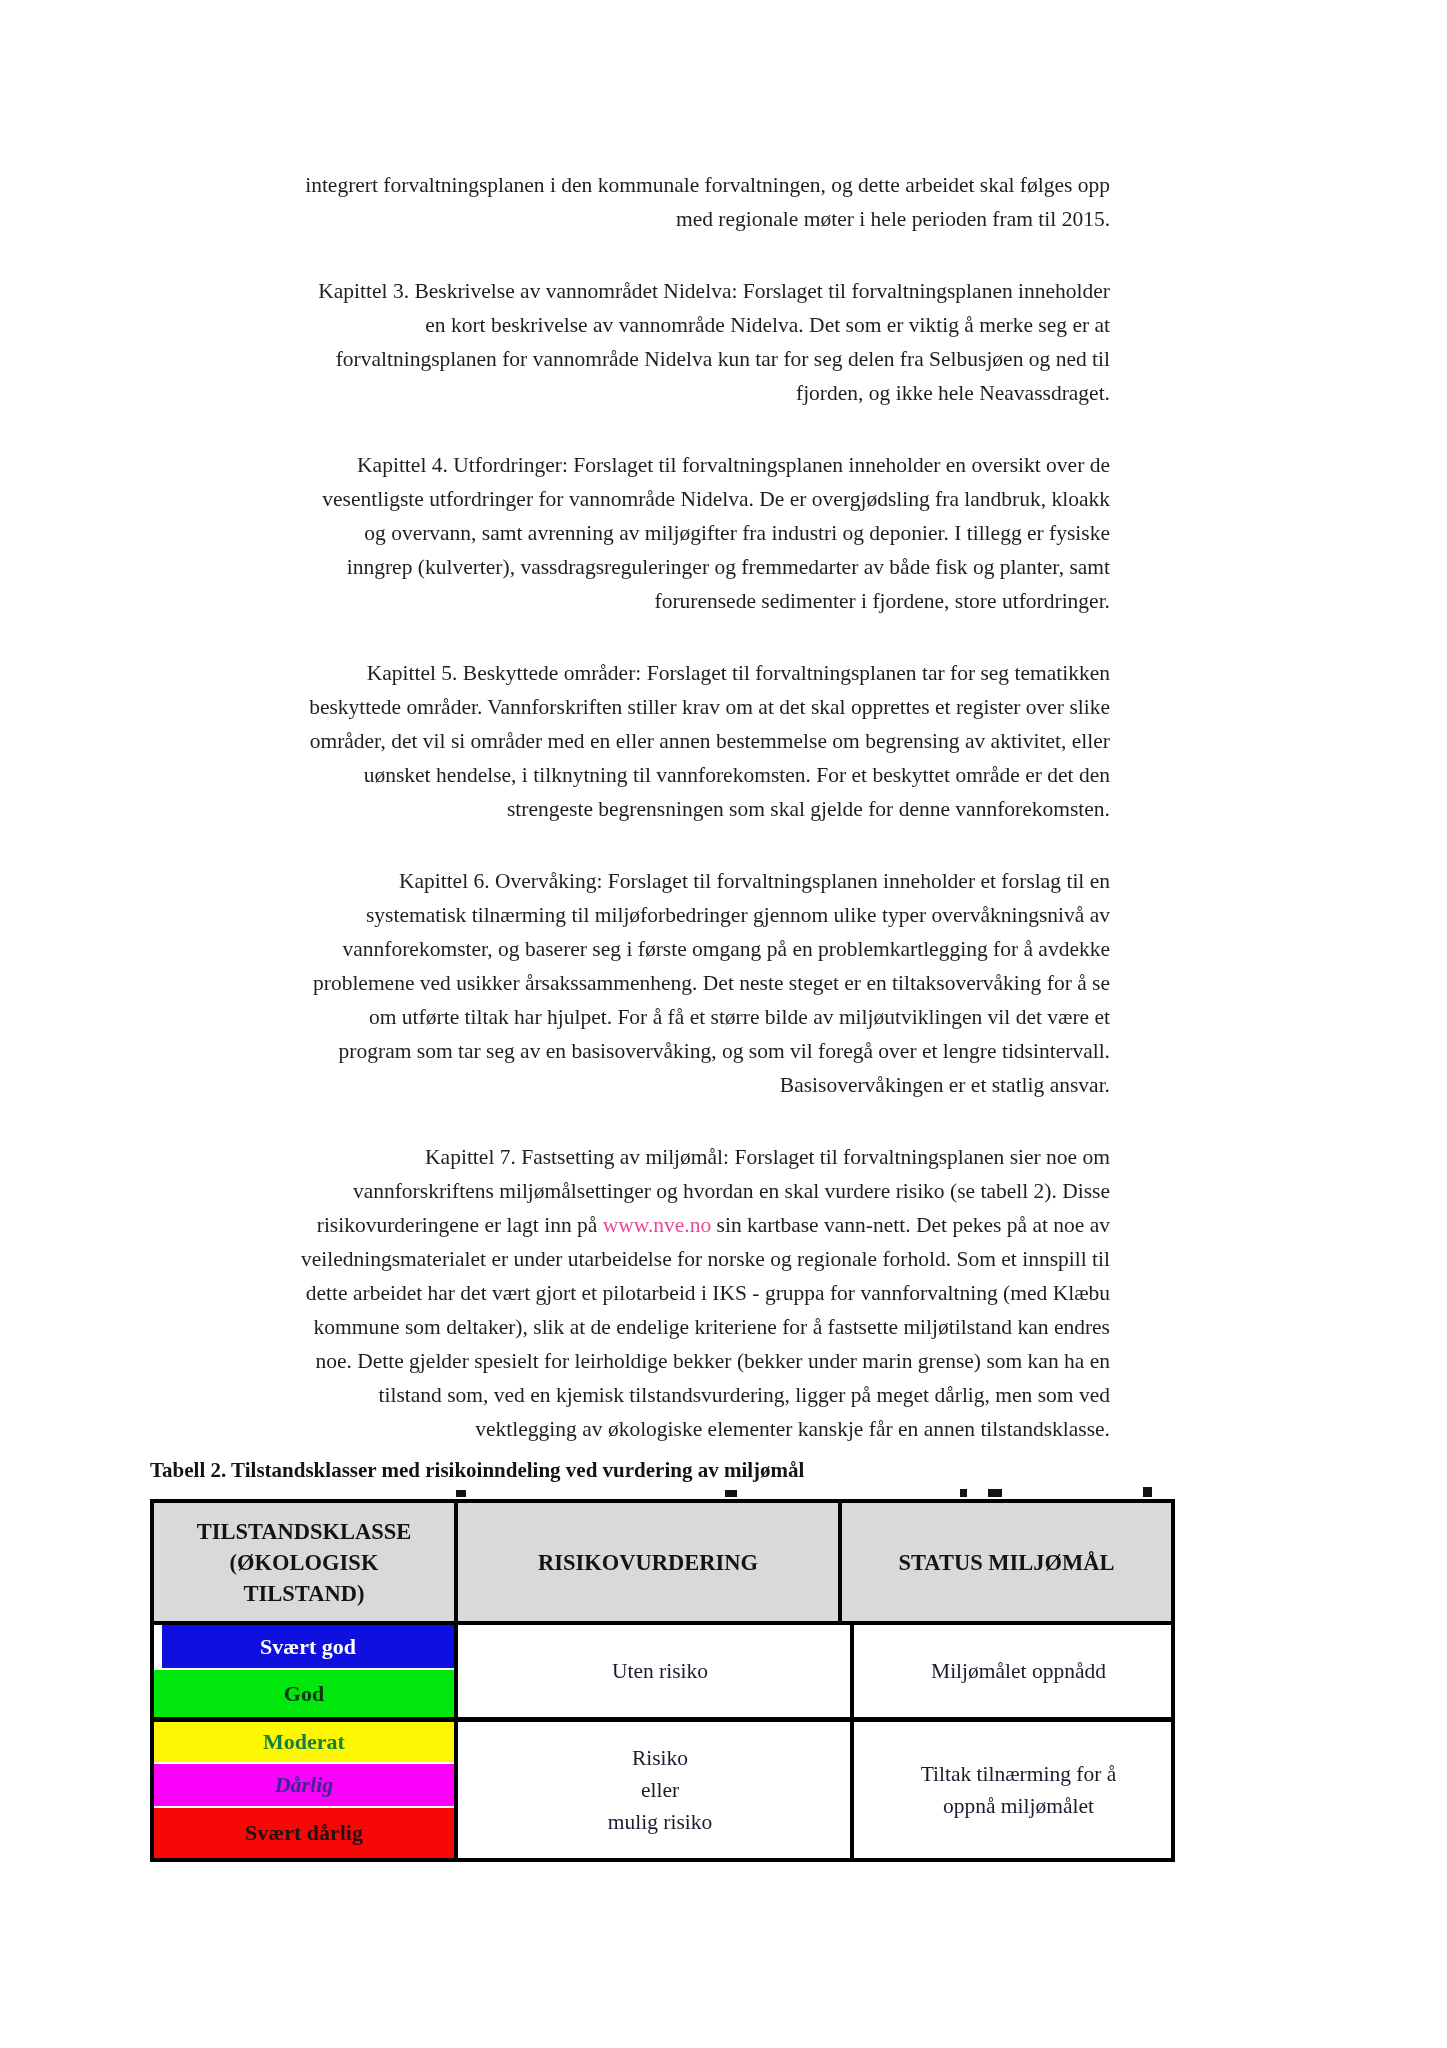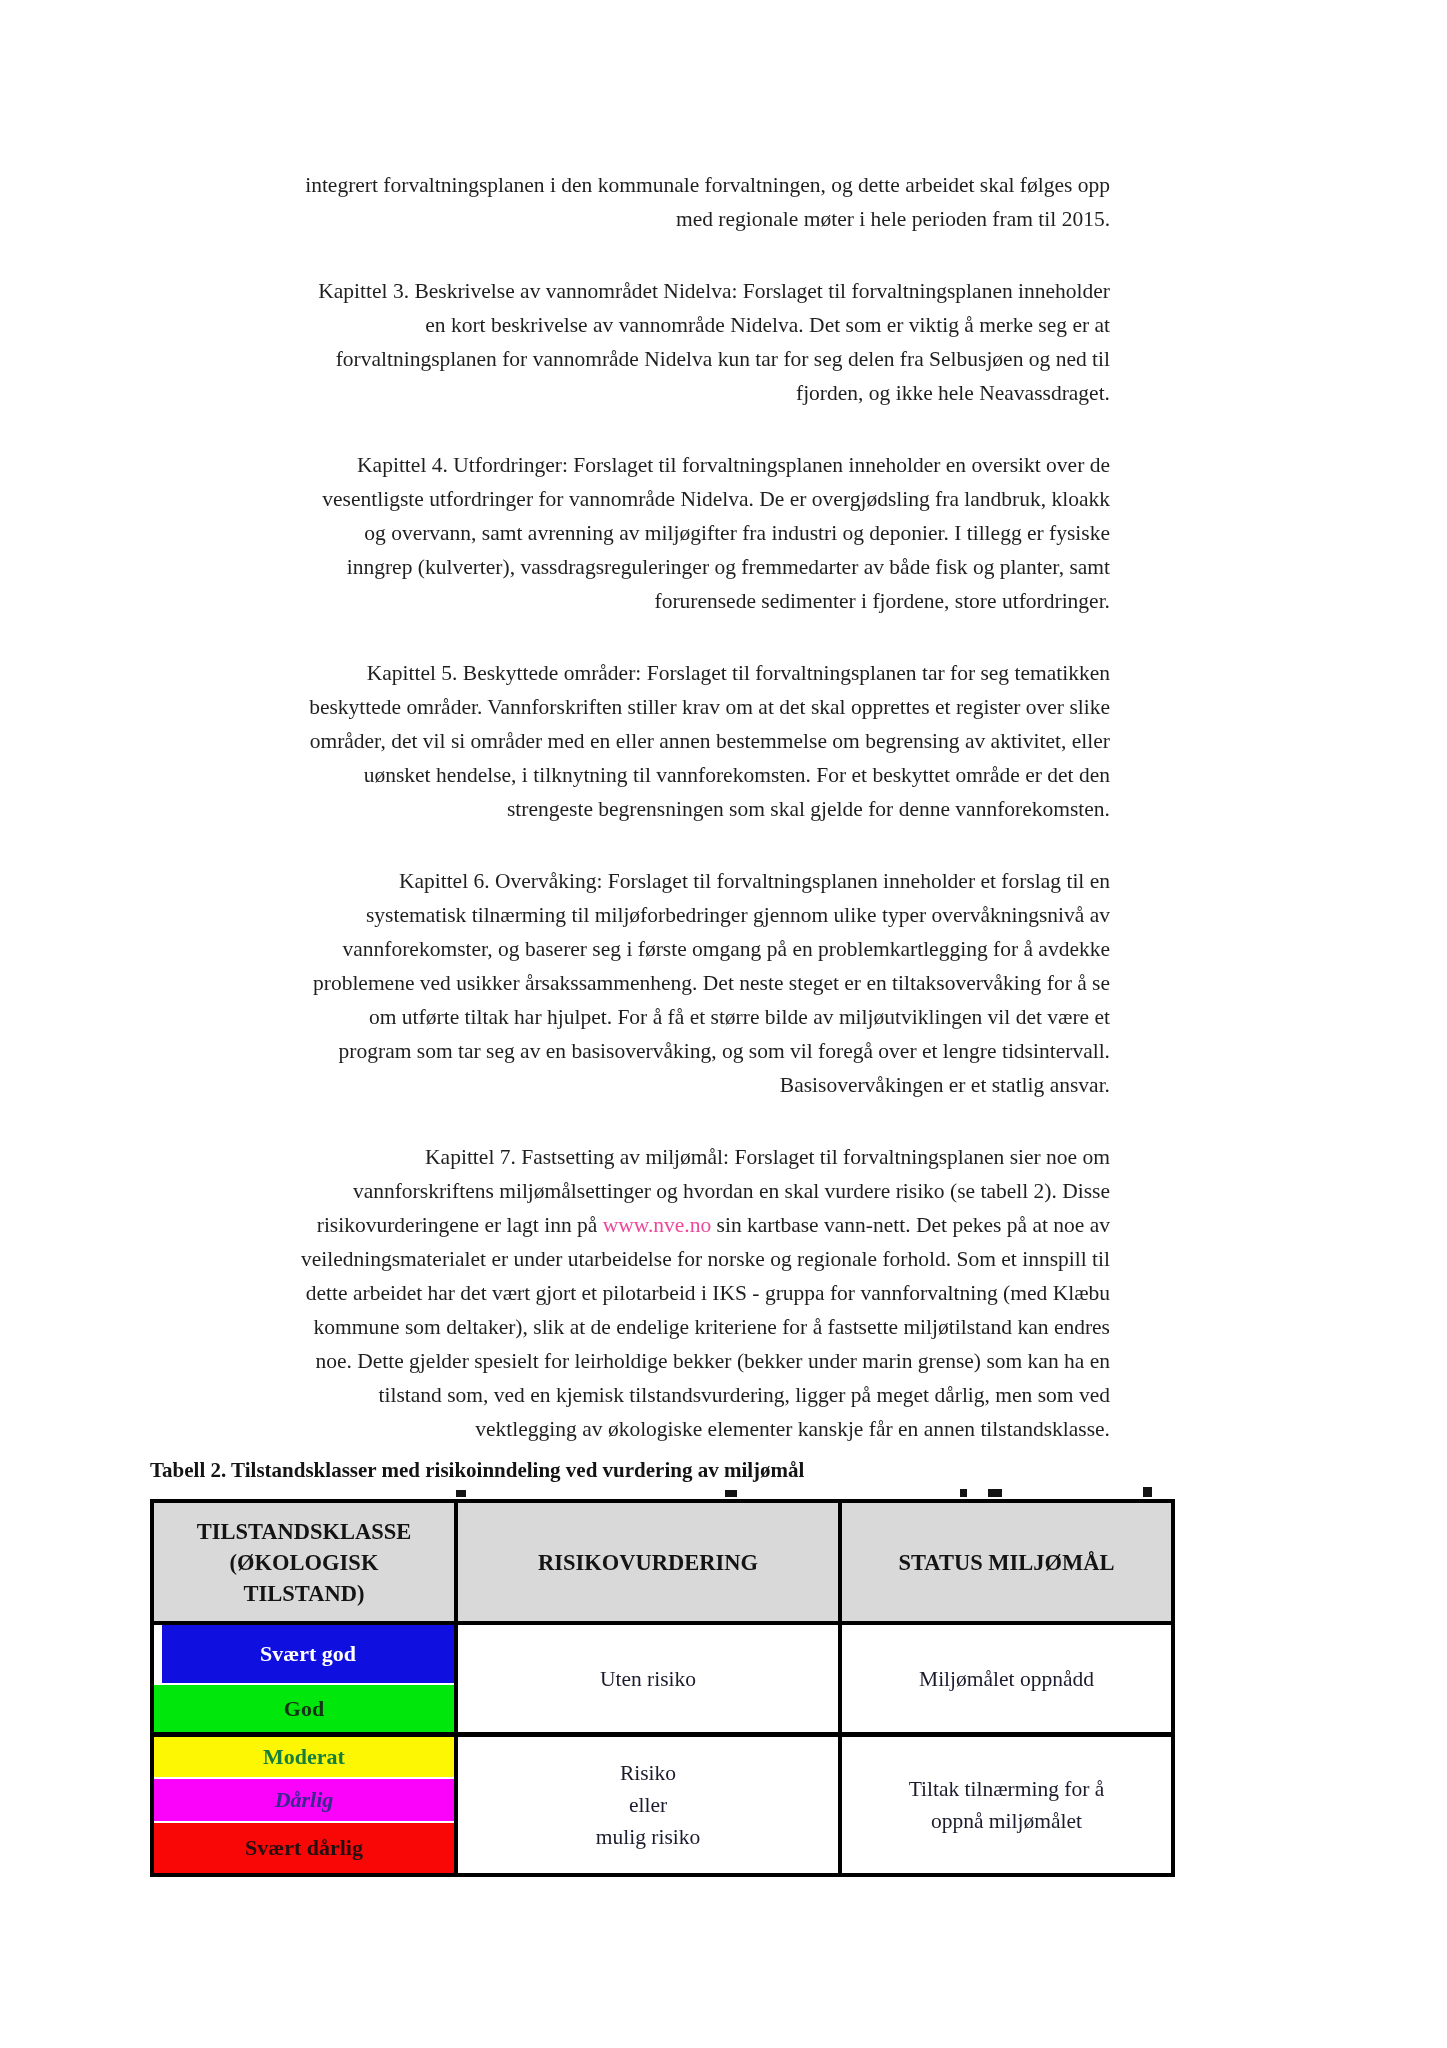--- a/index.html
+++ b/index.html
@@ -73,30 +73,31 @@
   .c3 { flex: 1 1 auto; }
   .group1 { border-bottom: 5px solid #000000; }
   .class-col { display: flex; flex-direction: column; }
   .class-cell {
     display: flex; align-items: center; justify-content: center;
     text-align: center;
     font-weight: bold;
     font-size: 22px;
   }
   .class-cell + .class-cell { margin-top: 2px; }
-  .h43 { height: 58px; margin-left: 8px; } .h47 { height: 47px; }
+  .h43 { height: 43px; margin-left: 8px; } .h47 { height: 47px; }
   .h40 { height: 40px; } .h42 { height: 42px; font-style: italic; } .h50 { height: 50px; }
   .data-cell {
     display: flex; align-items: center; justify-content: center;
     text-align: center;
     font-size: 21.5px;
     line-height: 32px;
     color: #1b1b2e;
     white-space: pre-line;
     background: #ffffff;
+    padding-left: 12px;
   }
 </style>
 </head>
 <body>
 
 <div class="page">
 
   <div class="body-text">
     <p class="para"><span>integrert forvaltningsplanen i den kommunale forvaltningen, og dette arbeidet skal følges opp
 med regionale møter i hele perioden fram til 2015.</span></p>

